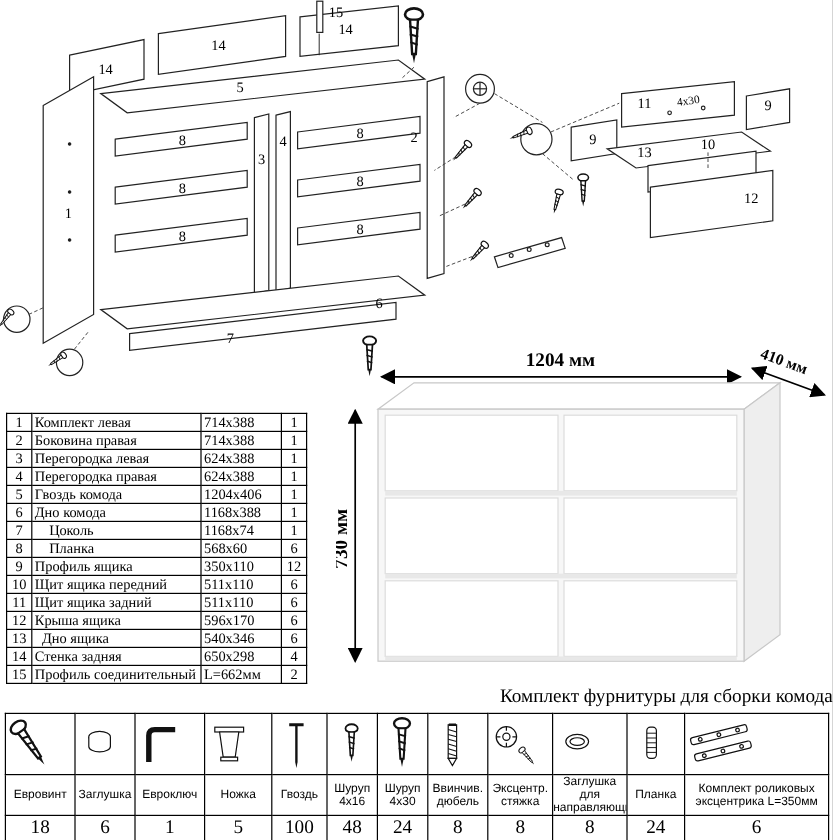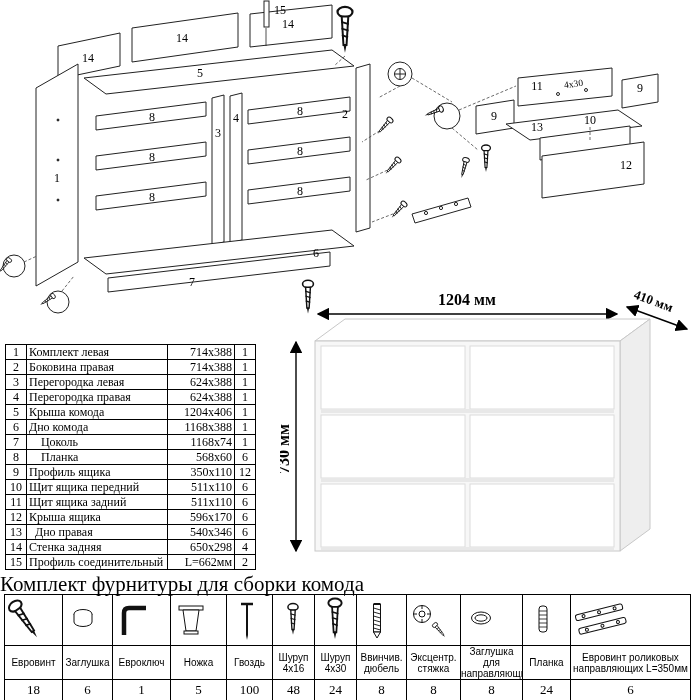--- a/index.html
+++ b/index.html
@@ -13,34 +13,34 @@
 
   #diagram-svg{position:absolute;left:0;top:0;}
   #dresser-svg{position:absolute;left:280px;top:283px;}
 
   #parts-table{position:absolute;left:5px;top:344px;border-collapse:collapse;
                table-layout:fixed;width:250px;}
   #parts-table td{border:1px solid #000;font-size:12px;line-height:14px;height:14px;
                   padding:0 2px;overflow:hidden;white-space:pre;}
   .c-num{width:16px;text-align:center}
   .c-name{width:136px}
-  .c-size{width:62px;text-align:right}
+  .c-size{width:62px;text-align:left}
   .c-qty{width:16px;text-align:center}
 
-  #caption{position:absolute;left:0;top:572px;width:694px;text-align:left;
-           font-size:21px;}
+  #caption{position:absolute;left:0;top:572px;width:694px;text-align:right;
+           font-size:16px;}
 
   #hw-table{position:absolute;left:4px;top:594px;border-collapse:collapse;
             table-layout:fixed;width:686px;}
   #hw-table td{border:1px solid #000;text-align:center;vertical-align:middle;padding:0;
                overflow:hidden;}
   .hw-icon{height:50px}
   .hw-label{font-size:10px;line-height:11px;height:30px;
             font-family:"Liberation Sans",sans-serif;padding:0 1px;}
-  .hw-qty{font-size:13px;height:20px}
+  .hw-qty{font-size:16px;height:20px}
 </style>
 </head>
 <body>
 
 <div id="page">
 
   <svg id="diagram-svg" width="694" height="340" viewBox="0 0 694 340">
     <defs>
       <g id="mscrew">
         <ellipse cx="0" cy="0" rx="3.4" ry="2.3" fill="#fff" stroke="#111" stroke-width="1"></ellipse>
@@ -205,21 +205,21 @@
           <td class="c-qty">1</td>
         </tr>
       <tr>
           <td class="c-num">4</td>
           <td class="c-name">Перегородка правая</td>
           <td class="c-size">624x388</td>
           <td class="c-qty">1</td>
         </tr>
       <tr>
           <td class="c-num">5</td>
-          <td class="c-name">Крыша комода</td>
+          <td class="c-name">Гвоздь комода</td>
           <td class="c-size">1204x406</td>
           <td class="c-qty">1</td>
         </tr>
       <tr>
           <td class="c-num">6</td>
           <td class="c-name">Дно комода</td>
           <td class="c-size">1168x388</td>
           <td class="c-qty">1</td>
         </tr>
       <tr>
@@ -253,21 +253,21 @@
           <td class="c-qty">6</td>
         </tr>
       <tr>
           <td class="c-num">12</td>
           <td class="c-name">Крыша ящика</td>
           <td class="c-size">596x170</td>
           <td class="c-qty">6</td>
         </tr>
       <tr>
           <td class="c-num">13</td>
-          <td class="c-name">  Дно правая</td>
+          <td class="c-name">  Дно ящика</td>
           <td class="c-size">540x346</td>
           <td class="c-qty">6</td>
         </tr>
       <tr>
           <td class="c-num">14</td>
           <td class="c-name">Стенка задняя</td>
           <td class="c-size">650x298</td>
           <td class="c-qty">4</td>
         </tr>
       <tr>
@@ -403,21 +403,21 @@
         <td class="hw-label">Заглушка</td>
         <td class="hw-label">Евроключ</td>
         <td class="hw-label">Ножка</td>
         <td class="hw-label">Гвоздь</td>
         <td class="hw-label">Шуруп 4x16</td>
         <td class="hw-label">Шуруп 4x30</td>
         <td class="hw-label">Ввинчив. дюбель</td>
         <td class="hw-label">Эксцентр. стяжка</td>
         <td class="hw-label">Заглушка для направляющих</td>
         <td class="hw-label">Планка</td>
-        <td class="hw-label">Евровинт роликовых направляющих L=350мм</td>
+        <td class="hw-label">Комплект роликовых эксцентрика L=350мм</td>
       </tr>
       <tr>
         <td class="hw-qty">18</td>
         <td class="hw-qty">6</td>
         <td class="hw-qty">1</td>
         <td class="hw-qty">5</td>
         <td class="hw-qty">100</td>
         <td class="hw-qty">48</td>
         <td class="hw-qty">24</td>
         <td class="hw-qty">8</td>

